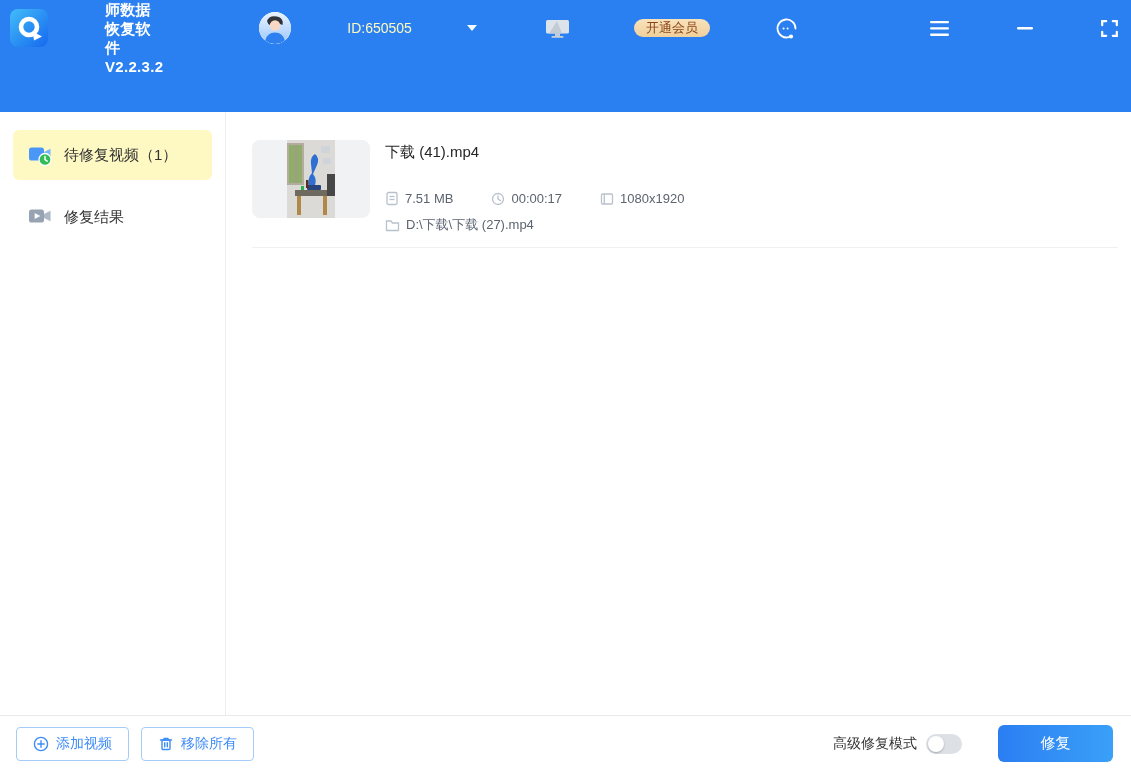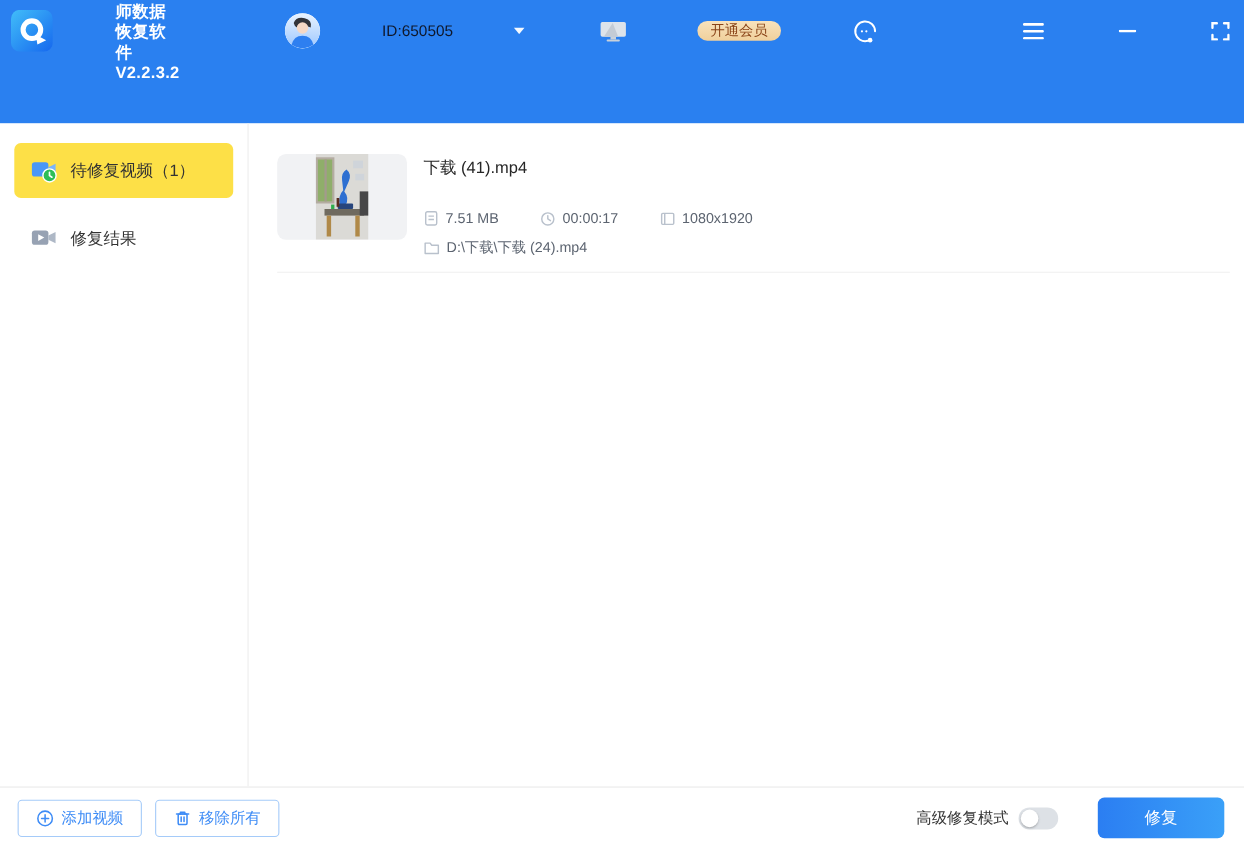--- a/index.html
+++ b/index.html
@@ -7,35 +7,35 @@
   body { font-family: "Liberation Sans", "DejaVu Sans", sans-serif; }
   .window { width:1131px; height:771px; display:flex; flex-direction:column; background:#fff; overflow:hidden; position:relative; }
 
   
   .titlebar { background:#2a80f0; height:112px; flex:0 0 auto; display:flex; flex-direction:column; }
   .titlebar-top { height:56px; display:flex; align-items:center; padding:0 14px 0 10px;gap:48px; }
   .logo { width:38px; height:38px; margin-right:9px; flex:0 0 auto; }
   .app-title { color:#fff; font-size:15px; font-weight:700; letter-spacing:0.3px; }
   .tb-spacer { flex:1; }
   .avatar { width:32px; height:32px; border-radius:50%; overflow:hidden; background:#fff; flex:0 0 auto; }
-  .user-id { color:#0f172a; font-size:14px; margin-left:8px; }
+  .user-id { color:#fef9c3; font-size:14px; margin-left:8px; }
   .caret { margin-left:7px; display:flex; align-items:center; }
   .monitor-ic { margin-left:20px; display:flex; align-items:center; cursor:pointer; }
   .vip-badge { margin-left:16px; background:linear-gradient(180deg,#f8e2bc,#f0d09c); color:#8a4418; font-size:13px; padding:0 12px; border-radius:12px; cursor:pointer; white-space:nowrap; }
   .service-ic { margin-left:16px; display:flex; align-items:center; cursor:pointer; }
   .tb-divider { width:1px; height:22px; background:rgba(255,255,255,0.55); margin-left:15px; }
   .winctl { margin-left:20px; display:flex; align-items:center; cursor:pointer; }
   .titlebar-sub { height:56px; padding:6px 0 0 20px; }
   .back-btn { display:inline-flex; align-items:center; gap:7px; height:31px; padding:0 15px; background:rgba(255,255,255,0.2); border:none; border-radius:4px; color:#fff; font-size:14px; cursor:pointer; font-family:inherit; }
 
   
   .body { flex:1; display:flex; min-height:0; }
   .sidebar { width:226px; flex:0 0 auto; border-right:1px solid #ededed; padding:18px 13px 0 13px; }
   .side-item { height:50px; border-radius:6px; display:flex; align-items:center; padding:0 15px; gap:12px; font-size:15px; color:#333; cursor:pointer; margin-bottom:12px; }
-  .side-item.active { background:#fde047;text-align:right; }
+  .side-item.active { background:#fef9c3;text-align:right; }
   .side-item .ic { display:flex; align-items:center; flex:0 0 auto; }
 
   .main { flex:1; padding:28px 13px 0 26px; min-width:0; }
   .file-row { display:flex; gap:15px; padding-bottom:13px; border-bottom:1px solid #f0f0f0; }
   .thumb { width:118px; height:78px; background:#f1f2f4; border-radius:8px; display:flex; justify-content:center; align-items:center; overflow:hidden; flex:0 0 auto; }
   .file-info { padding-top:3px; }
   .file-name { font-size:15px; color:#262626; }
   .meta-row { display:flex; gap:38px; margin-top:29px; }
   .meta { display:flex; align-items:center; gap:6px; font-size:13px; color:#5c6470; }
   .meta .ic { display:flex; align-items:center; }
@@ -223,21 +223,21 @@
               <span>1080x1920</span>
             </span>
           </div>
           <div class="meta-row path-row">
             <span class="meta">
               <span class="ic">
                 <svg width="15" height="13" viewBox="0 0 15 13" fill="none" stroke="#b9c1cc" stroke-width="1.3" stroke-linejoin="round">
                   <path d="M1.5 2 H6 L7.5 4 H13.5 V11.5 H1.5 Z"></path>
                 </svg>
               </span>
-              <span>D:\下载\下载 (24).mp4</span>
+              <span>D:\下载\下载 (27).mp4</span>
             </span>
           </div>
         </div>
       </div>
     </div>
   </div>
 
   <div class="footer">
     <button class="btn-outline">
       <span style="display:flex;align-items:center;">

